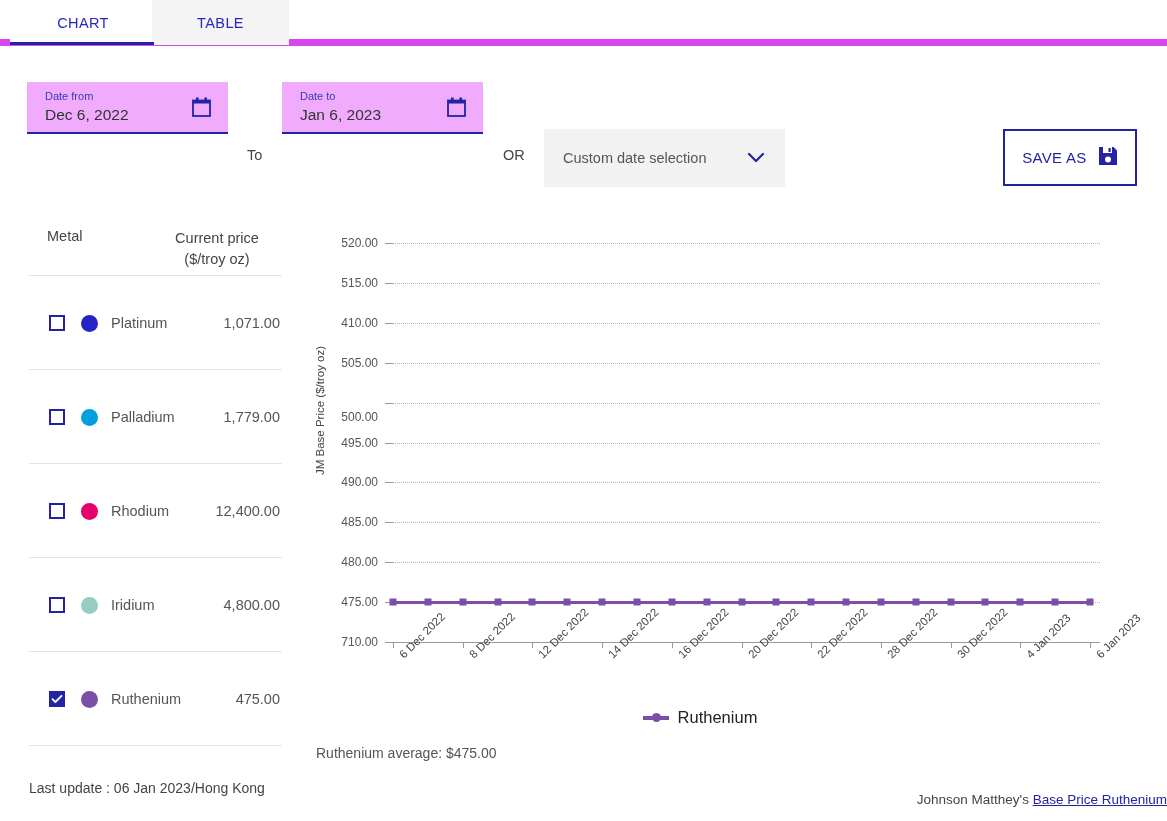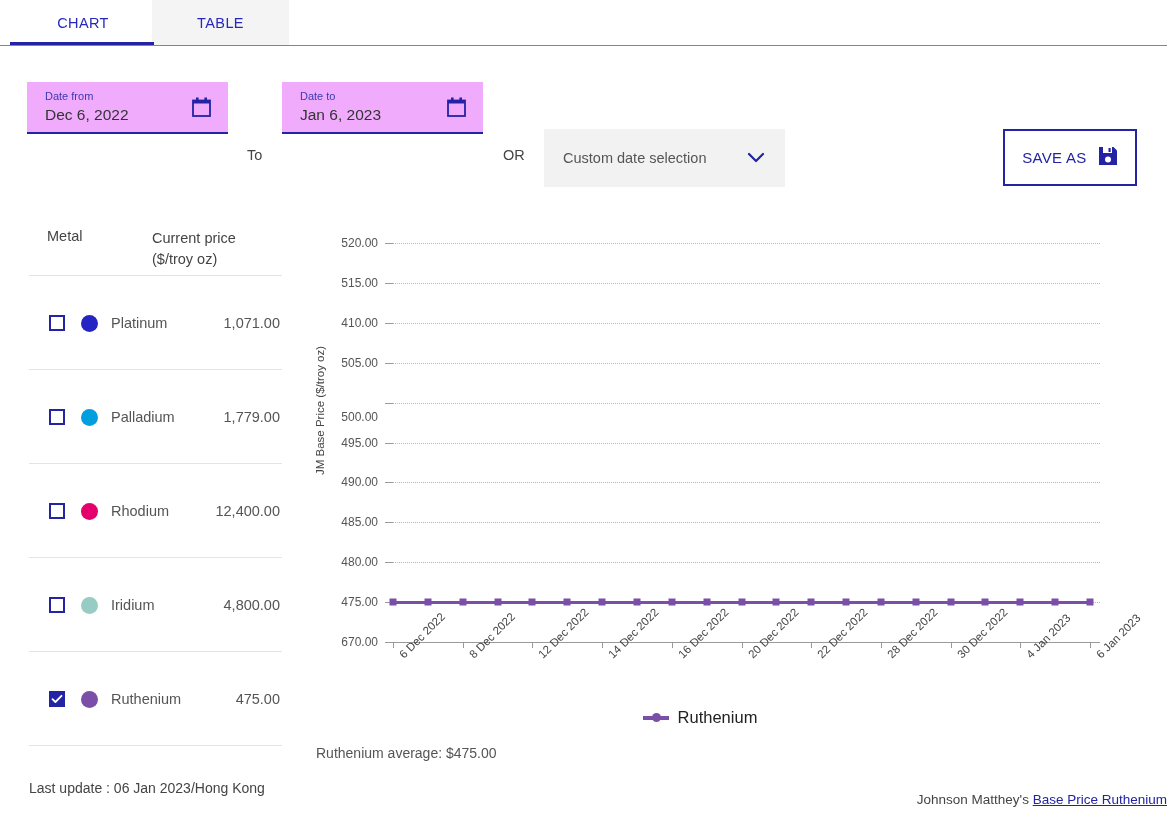--- a/index.html
+++ b/index.html
@@ -9,21 +9,21 @@
     background: #ffffff;
     font-family: "Liberation Sans", sans-serif;
     color: #333333;
     overflow: hidden;
   }
 
   
   .tabbar {
     position: absolute; left: 0; top: 0;
     width: 1167px; height: 46px;
-    border-bottom: 1px solid #d946ef;
+    border-bottom: 7px solid #d946ef;
   }
   .tab {
     position: absolute; top: 0; height: 45px;
     display: flex; align-items: center; justify-content: center;
     font-size: 14.5px; letter-spacing: .4px;
     color: #2727c0; cursor: pointer; user-select: none;
   }
   .tab-chart { left: 10px; width: 146px; background: #ffffff; }
   .tab-table { left: 152px; width: 137px; background: #f4f4f4; }
   .tab-underline {
@@ -76,21 +76,21 @@
 
   
   .metals { position: absolute; left: 29px; top: 180px; width: 253px; }
   .metals-head {
     position: relative; height: 96px;
     border-bottom: 1px solid #e4e4e4;
   }
   .mh-metal { position: absolute; left: 18px; top: 48px; font-size: 14.5px; color: #444444; }
   .mh-price {
     position: absolute; right: 0; top: 48px; width: 130px;
-    text-align: left; font-size: 14.5px; color: #444444; line-height: 21px;
+    text-align: center; font-size: 14.5px; color: #444444; line-height: 21px;
   }
   .metal-row {
     position: relative; height: 94px;
     border-bottom: 1px solid #e4e4e4;
     display: flex; align-items: center;
   }
   .cbox {
     position: absolute; left: 20px; top: 50%; margin-top: -8px;
     width: 16px; height: 16px; cursor: pointer;
   }
@@ -278,21 +278,21 @@
     </div>
 </div>
 
 <div class="lastupdate">Last update : 06 Jan 2023/Hong Kong</div>
 
 <div class="chart">
   <div class="yaxis-title">JM Base Price ($/troy oz)</div>
   <div id="chart-canvas">
       <div class="gridline" style="top: 462px;"></div>
       <div class="gridtick" style="top: 462px;"></div>
-      <div class="ytick" style="top: 462px;">670.00</div>
+      <div class="ytick" style="top: 462px;">710.00</div>
       <div class="gridline" style="top: 422.1px;"></div>
       <div class="gridtick" style="top: 422.1px;"></div>
       <div class="ytick" style="top: 422.1px;">475.00</div>
       <div class="gridline" style="top: 382.2px;"></div>
       <div class="gridtick" style="top: 382.2px;"></div>
       <div class="ytick" style="top: 382.2px;">480.00</div>
       <div class="gridline" style="top: 342.3px;"></div>
       <div class="gridtick" style="top: 342.3px;"></div>
       <div class="ytick" style="top: 342.3px;">485.00</div>
       <div class="gridline" style="top: 302.4px;"></div>

